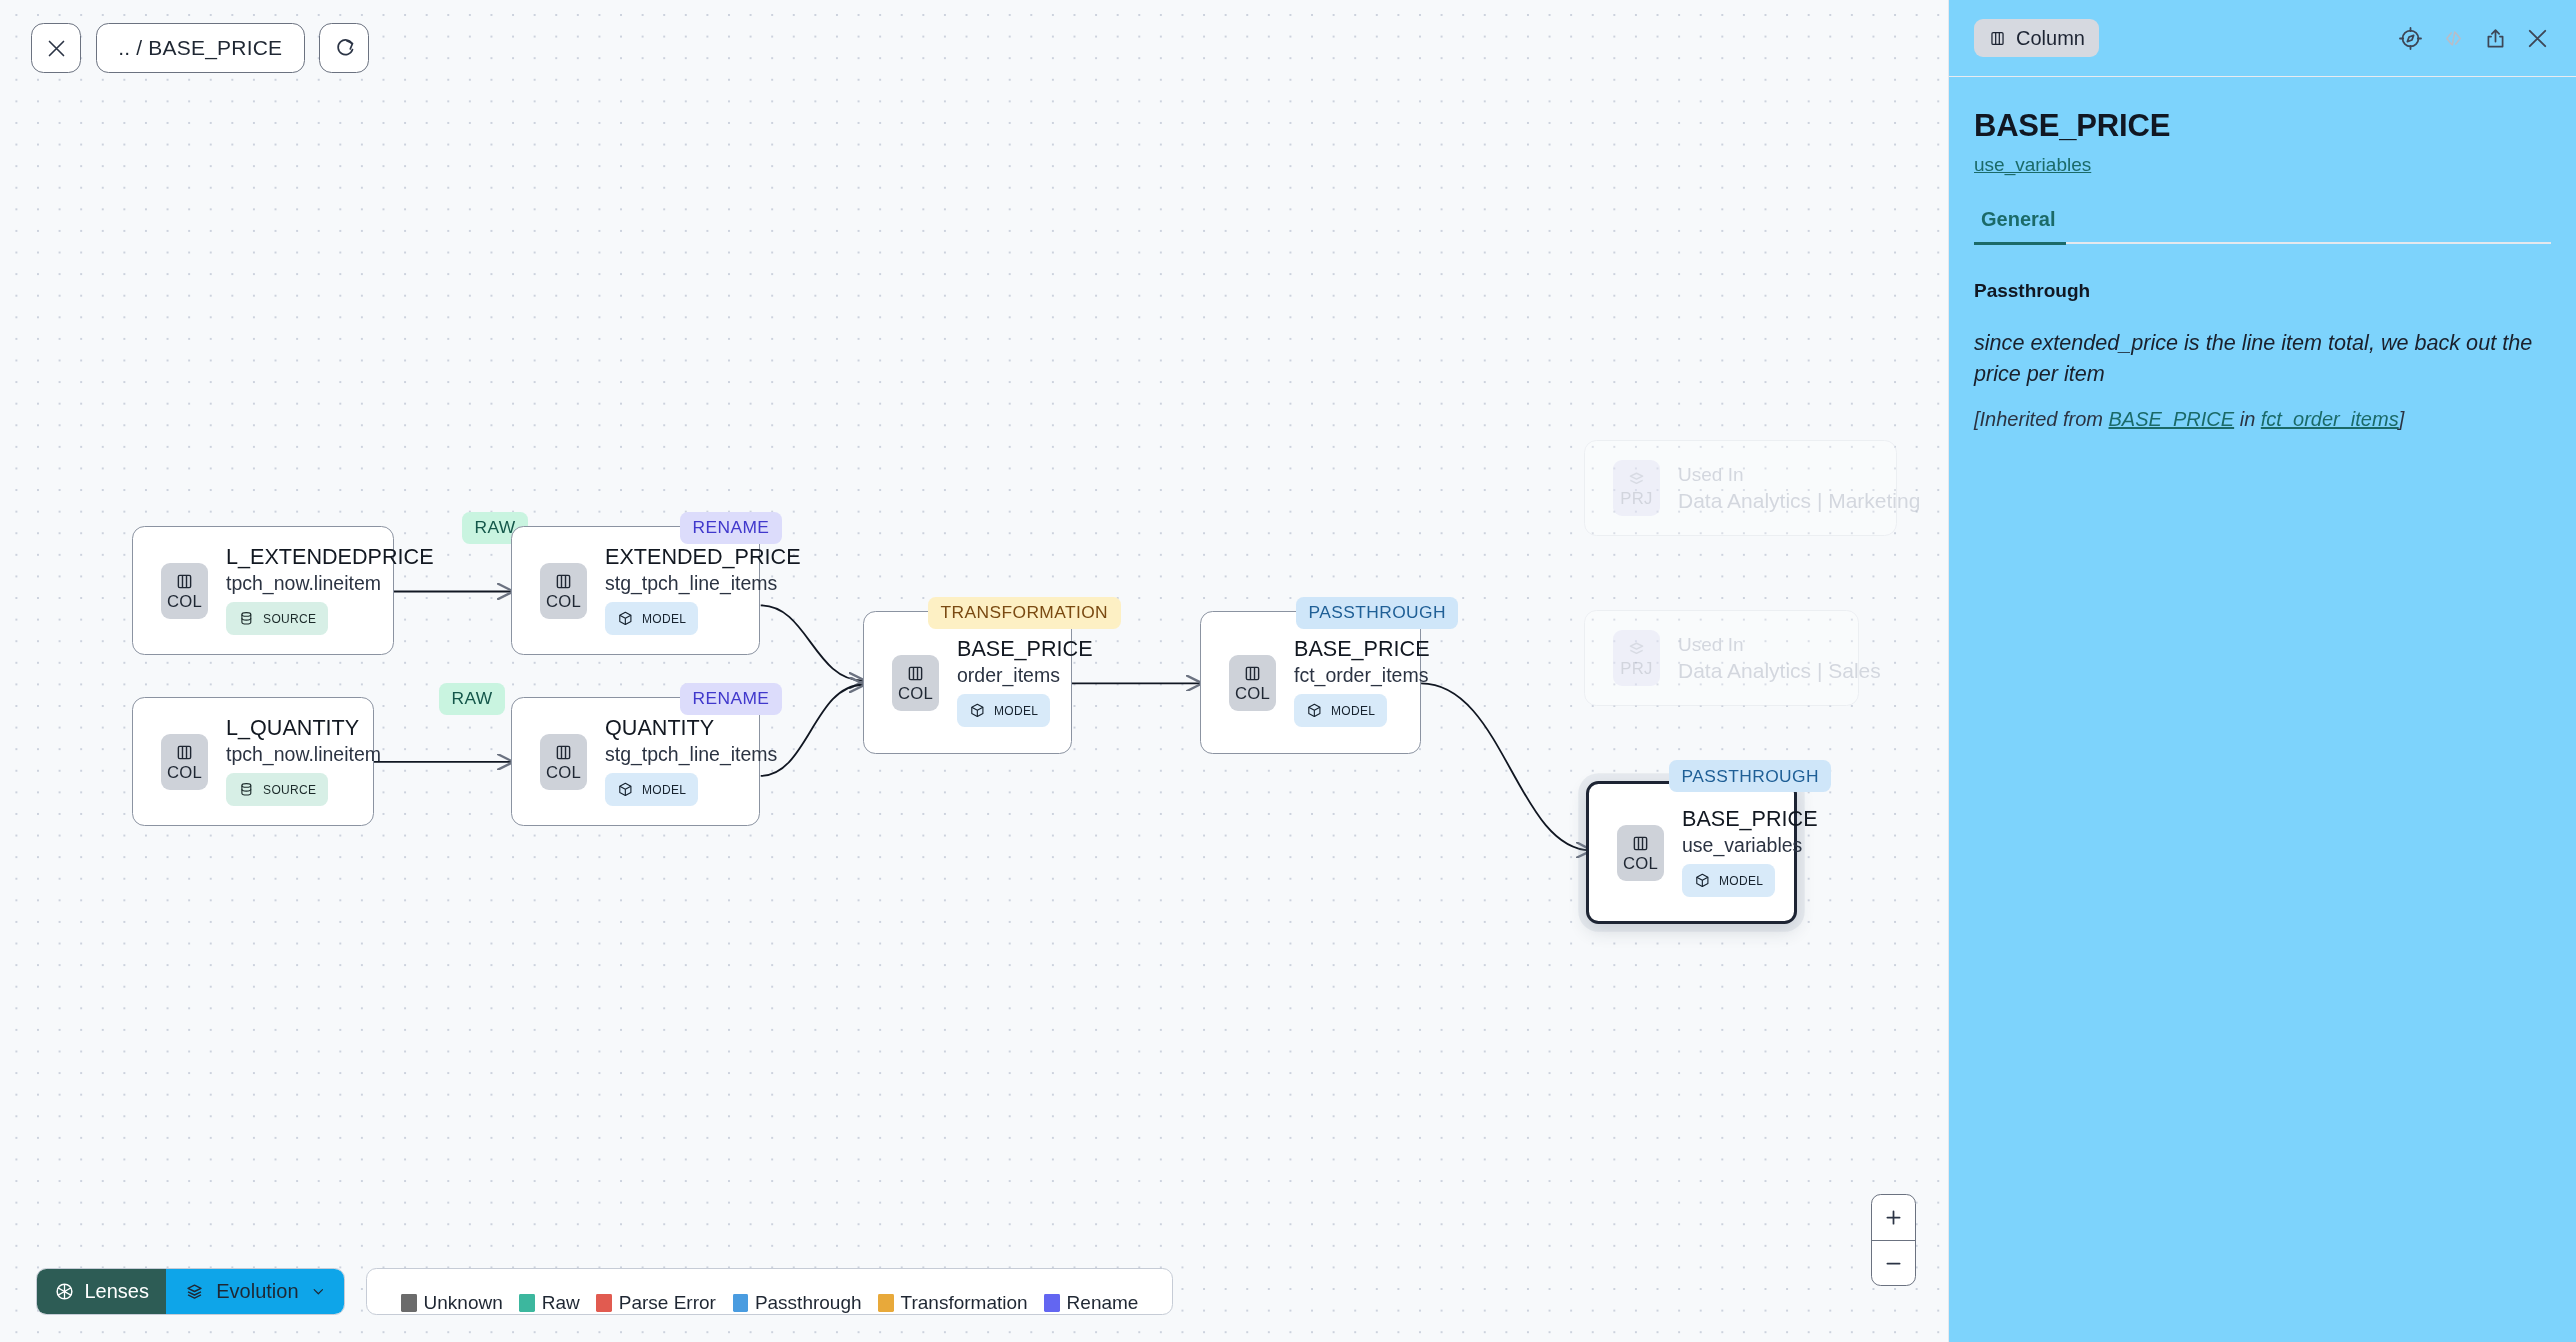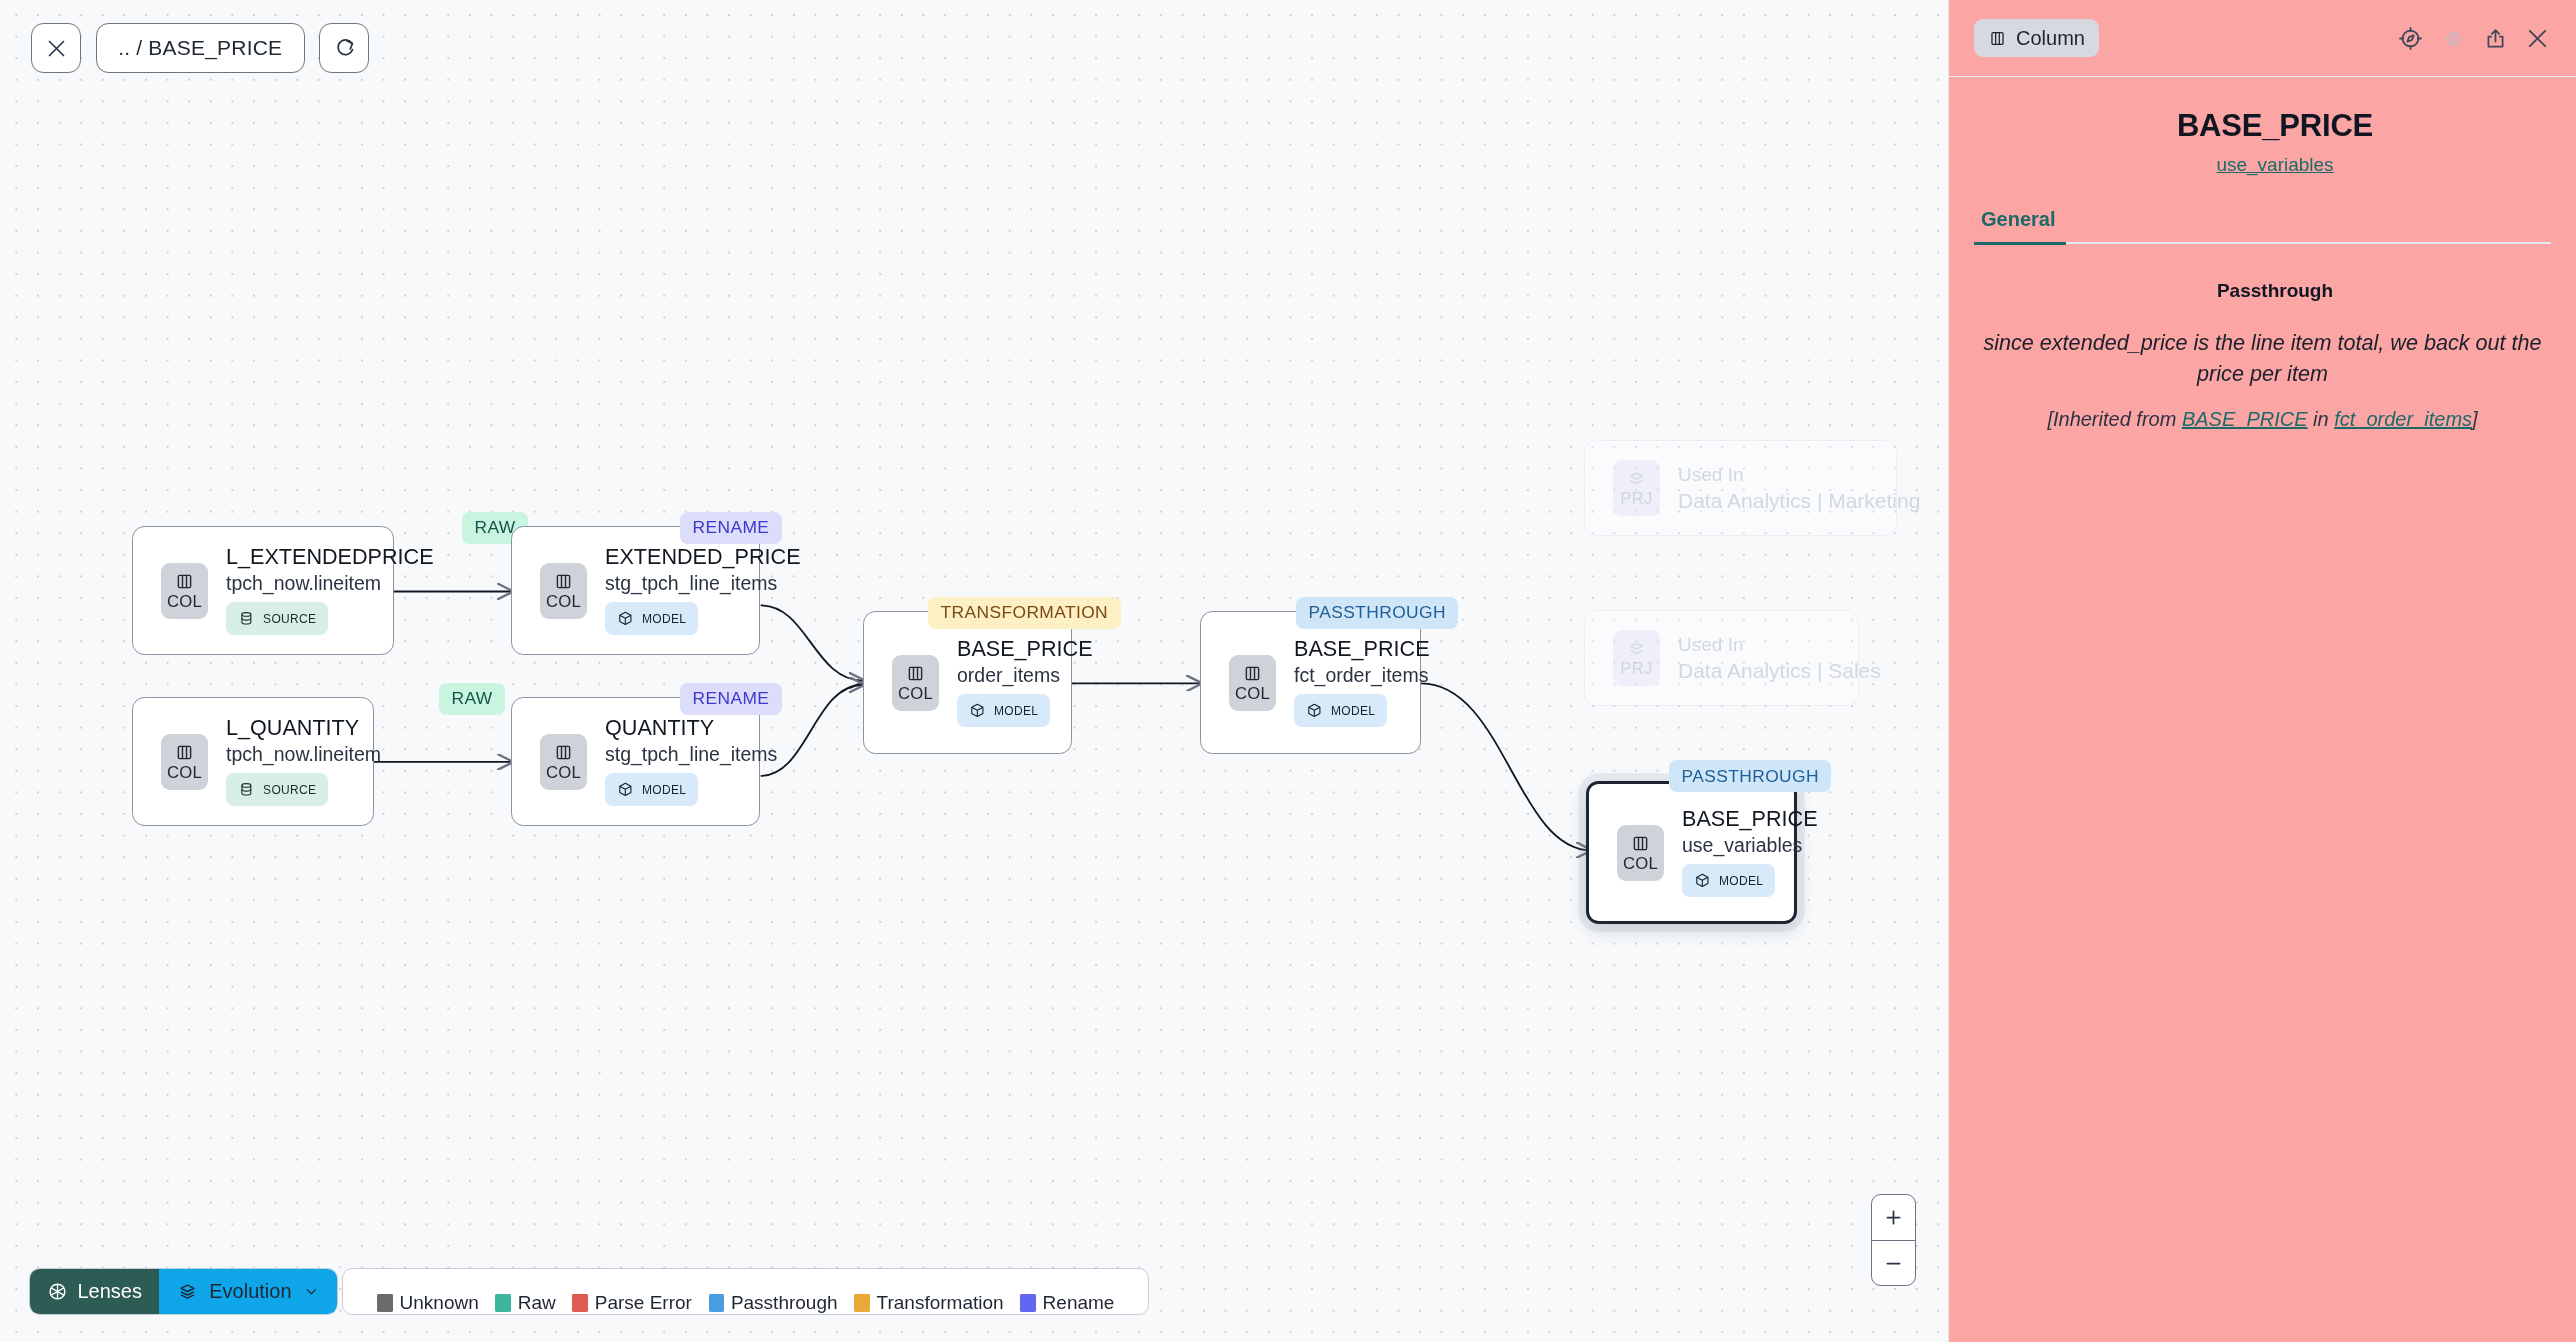--- a/index.html
+++ b/index.html
@@ -76,21 +76,21 @@
     border: 1.5px solid #e4e7ec; border-radius: 12.5px;
     display: flex; align-items: center; padding-left: 28px; opacity: .55; z-index: 6;
   }
   .ghost .kind-badge { background: #e7e7f6; }
   .ghost .kb-label { color: #b4b8c6; }
   .ghost-body { margin-left: 18px; display: flex; flex-direction: column; gap: 5.6px; }
   .ghost-label { font-size: 19px; color: #b7bcc8; line-height: 1; }
   .ghost-title { font-size: 21px; color: #b7bcc8; line-height: 1; white-space: nowrap; }
 
   
-  .bottom-row { position: absolute; left: 29px; bottom: 28px; display: flex; align-items: center; gap: 4px; z-index: 30; }
+  .bottom-row { position: absolute; left: 36px; bottom: 28px; display: flex; align-items: center; gap: 21px; z-index: 30; }
   .seg {
     display: flex; height: 47px; border: 1.5px solid #c6ccd6; border-radius: 10.4px; overflow: hidden; background: #fff;
   }
   .seg-lenses {
     background: #2d5c55; color: #ffffff; display: flex; align-items: center; gap: 9px;
     padding: 0 17.4px; font-size: 20px; cursor: pointer;
   }
   .seg-evo {
     display: flex; align-items: center; gap: 11px; padding: 0 18px;
     font-size: 20px; color: #1f2733; cursor: pointer; background: #0ea5e9;
@@ -106,21 +106,21 @@
   .zoomctl {
     position: absolute; right: 32px; bottom: 57px; width: 45px;
     background: #fff; border: 1.5px solid #6b7280; border-radius: 9.7px; overflow: hidden; z-index: 30;
   }
   .zoomctl > div {
     height: 45px; display: flex; align-items: center; justify-content: center; cursor: pointer; color: #2b3445;
   }
   .zoomctl > div + div { border-top: 1.5px solid #6b7280; }
 
   
-  #panel { width: 628px; height: 1343px; background: #fca5a5; border-left: 1.4px solid #e6e8ed; position: relative; text-align: center; }
+  #panel { width: 628px; height: 1343px; background: #7dd3fc; border-left: 1.4px solid #e6e8ed; position: relative; }
   .p-head { height: 77px; display: flex; align-items: center; justify-content: space-between; padding: 0 26.4px 0 25px; border-bottom: 1.4px solid #e9ebf0; }
   .p-chip { display: flex; align-items: center; gap: 9px; background: #d6d9e0; border-radius: 9px; height: 38px; padding: 0 14px; font-size: 20px; color: #1d2433; cursor: pointer; }
   .p-icons { display: flex; align-items: center; gap: 18px; }
   .p-icons .ic { cursor: pointer; display: flex; align-items: center; }
   .p-title { font-size: 31px; font-weight: bold; color: #111722; padding: 31px 0 0 25px; letter-spacing: -0.2px; }
   .p-link { display: inline-block; margin: 9.7px 0 0 25px; font-size: 19px; color: #1b6a68; text-decoration: underline; cursor: pointer; }
   .p-tabs { margin: 32px 25px 0 25px; border-bottom: 2.1px solid #e6e8ed; display: flex; }
   .p-tab { font-size: 20px; color: #1b6a68; padding: 0 11px 11px 7px; border-bottom: 3.5px solid #1b6a68; margin-bottom: -2.8px; cursor: pointer; font-weight: bold; }
   .p-sec-label { margin: 36px 0 0 25px; font-size: 19px; font-weight: bold; color: #111722; }
   .p-desc { margin: 26.4px 25px 0 25px; font-size: 21.6px; line-height: 1.42; font-style: italic; color: #1a202c; }

